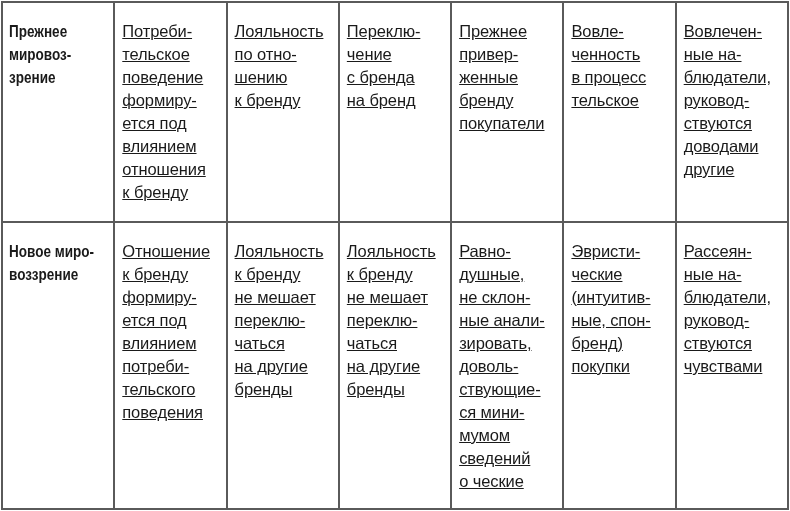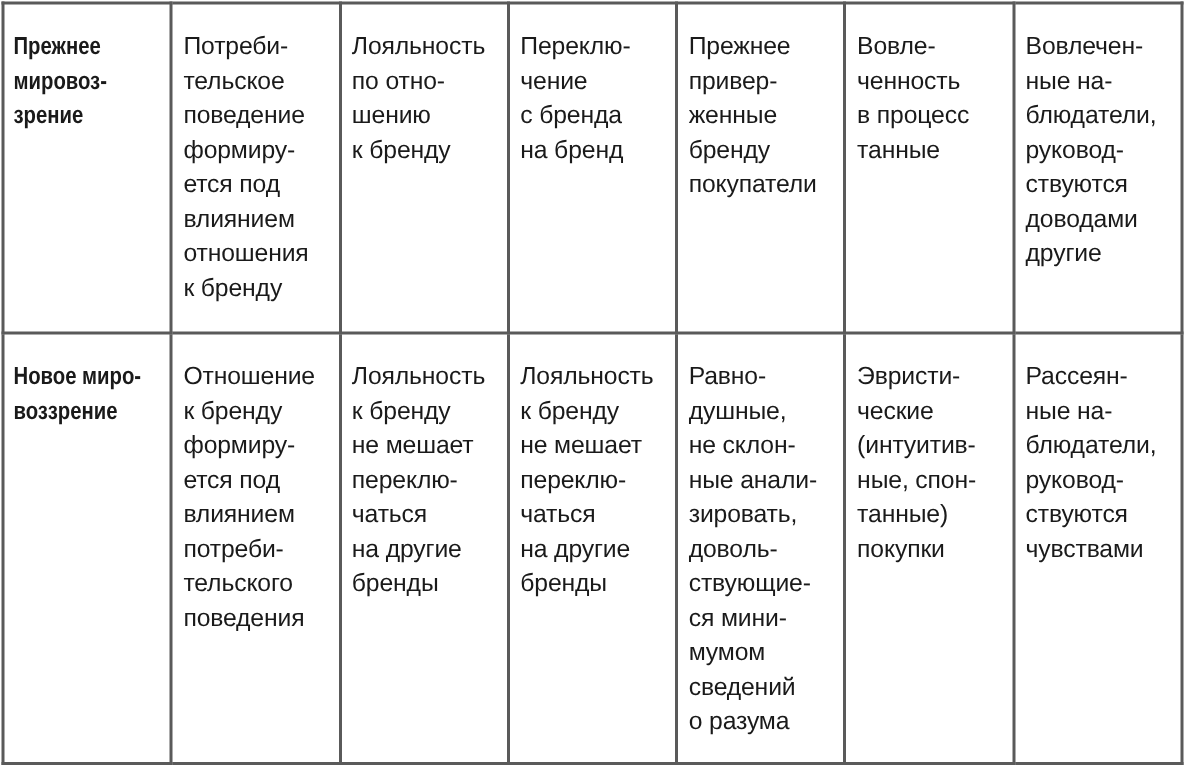--- a/index.html
+++ b/index.html
@@ -25,20 +25,21 @@
       table-layout: fixed;
     }
     .tbl td {
       border: 2px solid #5a5a5a;
       vertical-align: top;
       padding: 17px 0 0 7px;
       font-size: 16.5px;
       line-height: 23px;
       white-space: pre-line;
       letter-spacing: -0.1px;
+      text-decoration: underline;
     }
     .tbl tr.row-old td { height: 201px; }
     .tbl tr.row-new td { height: 268px; }
     .tbl td.head {
       font-weight: bold;
       padding-left: 6px;
     }
     .tbl td.head span {
       display: inline-block;
       transform: scaleX(0.82);
@@ -75,21 +76,21 @@
 с бренда
 на бренд</td>
     <td>Прежнее
 привер-
 женные
 бренду
 покупатели</td>
     <td>Вовле-
 ченность
 в процесс
-танные</td>
+тельское</td>
     <td>Вовлечен-
 ные на-
 блюдатели,
 руковод-
 ствуются
 доводами
 другие</td>
   </tr>
   <tr class="row-new">
     <td class="head"><span>Новое миро-
@@ -119,26 +120,26 @@
     <td>Равно-
 душные,
 не склон-
 ные анали-
 зировать,
 доволь-
 ствующие-
 ся мини-
 мумом
 сведений
-о разума</td>
+о ческие</td>
     <td>Эвристи-
 ческие
 (интуитив-
 ные, спон-
-танные)
+бренд)
 покупки</td>
     <td>Рассеян-
 ные на-
 блюдатели,
 руковод-
 ствуются
 чувствами</td>
   </tr>
 </tbody>
   </table>

